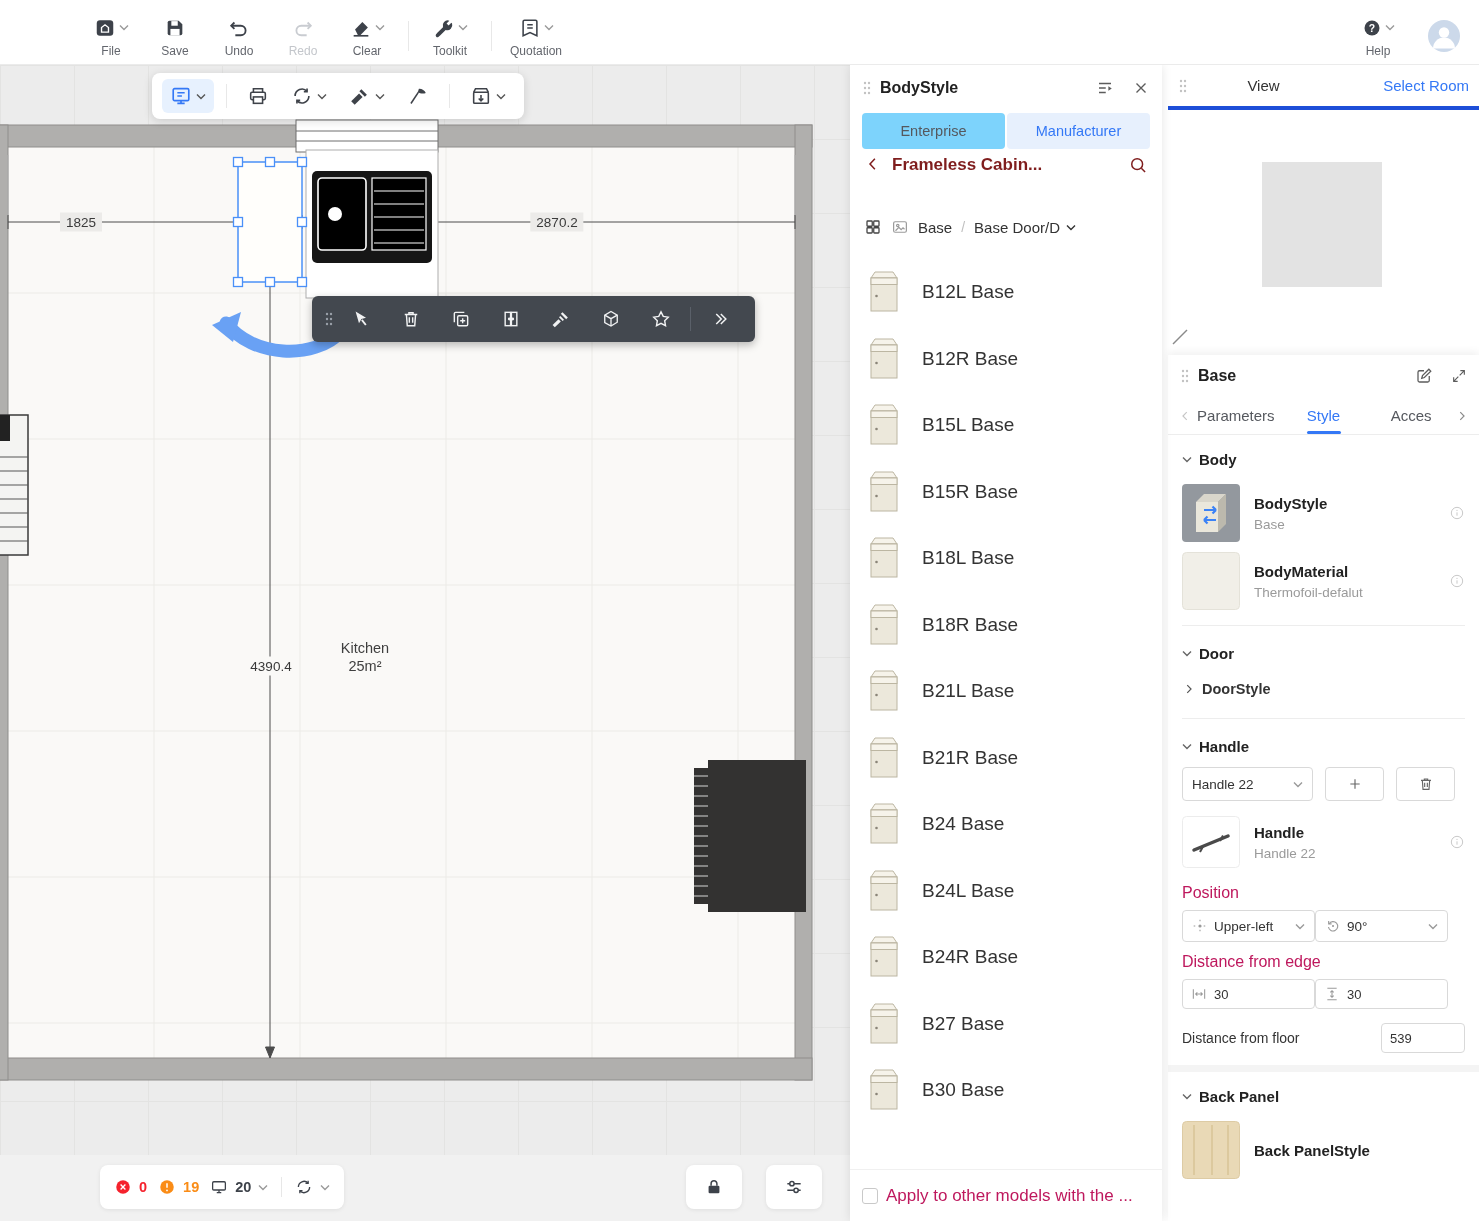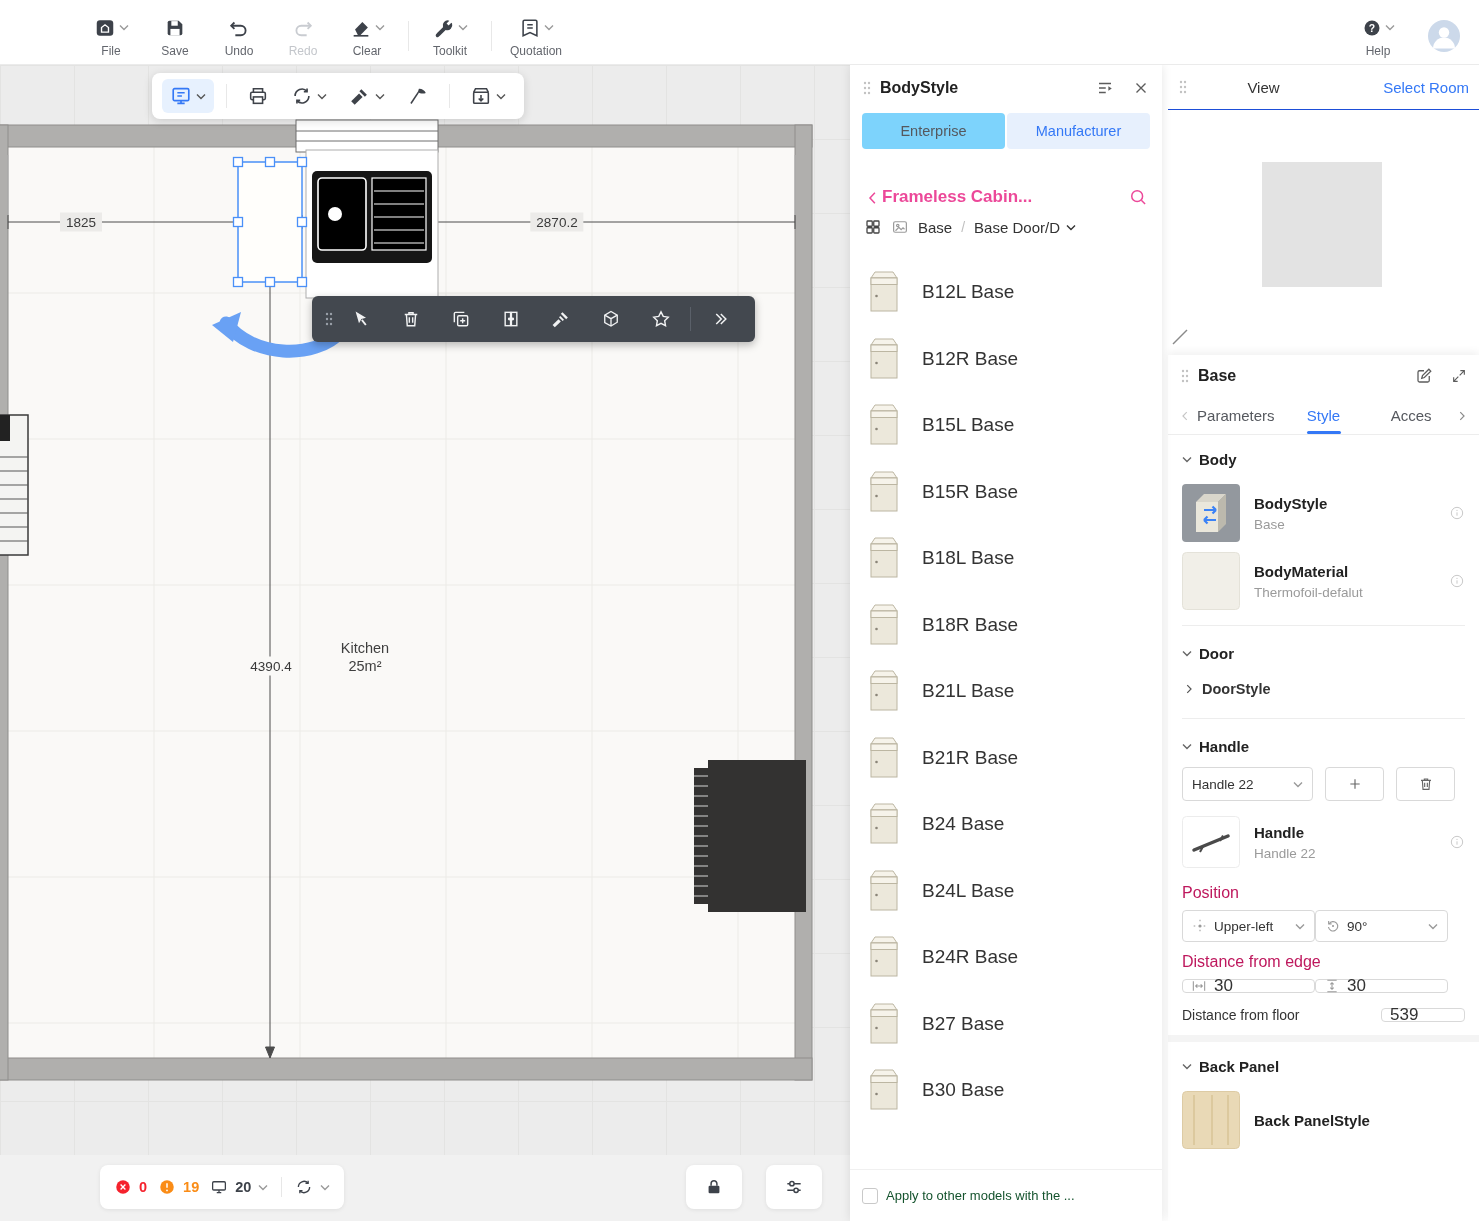--- a/index.html
+++ b/index.html
@@ -61,37 +61,37 @@
   .catalog{position:absolute;left:850px;top:65px;width:312px;height:1156px;background:#fff;z-index:25;
            box-shadow:0 0 10px rgba(0,0,0,.10);display:flex;flex-direction:column}
   .cat-header{height:46px;display:flex;align-items:center;padding:0 12px;gap:8px}
   .dots{color:#c2c2c2;width:10px;height:16px;cursor:grab}
   .cat-title{font-size:16px;font-weight:bold;color:#222;flex:1}
   .hbtn{color:#5c5c5c;cursor:pointer;margin-left:10px}
   .cat-tabs{display:flex;margin:2px 12px 6px;gap:2px}
   .cat-tab{flex:1;height:36px;display:flex;align-items:center;justify-content:center;font-size:14.5px;
            color:#55585e;background:#7dd3fc;border-radius:4px;cursor:pointer}
   .cat-tab.active{background:#e7f0fd;color:#3478f6}
-  .cat-crumb{height:52px;display:flex;align-items:flex-end;padding:0 14px;color:#ec4899}
+  .cat-crumb{height:52px;display:flex;align-items:flex-start;padding:0 14px;gap:10px;color:#7f1d1d}
   .crumb-title{font-size:17px;font-weight:bold;flex:1}
   .cat-filter{height:40px;display:flex;align-items:center;padding:0 14px;gap:9px}
   .f-cat{font-size:15px;color:#333;cursor:pointer}
   .f-sep{color:#c0c0c0}
   .f-sub{display:flex;align-items:center;gap:6px;font-size:15px;color:#333;cursor:pointer}
   .cat-list{flex:1;overflow:hidden;padding-top:12px}
   .cat-item{height:66.5px;display:flex;align-items:center;padding:0 14px;gap:18px;cursor:pointer}
   .cat-thumb{width:40px;height:46px;flex:none}
   .cat-label{font-size:19px;color:#333}
   .cat-apply{height:52px;border-top:1px solid #f0f0f0;display:flex;align-items:center;padding:0 12px;gap:8px;cursor:pointer}
   .checkbox{width:16px;height:16px;border:1px solid #c9c9c9;border-radius:3px;background:#fff;flex:none}
-  .apply-label{font-size:13px;color:#14532d;white-space:nowrap;overflow:hidden}
+  .apply-label{font-size:17px;color:#be185d;white-space:nowrap;overflow:hidden}
 
   
   .rightpanel{position:absolute;left:1168px;top:65px;width:311px;height:1156px;background:#fff;z-index:24}
-  .viewstrip{height:45px;display:flex;align-items:center;background:#fff;border-bottom:1px solid #1d4ed8;padding:0 10px}
+  .viewstrip{height:45px;display:flex;align-items:center;background:#fff;border-bottom:4px solid #1d4ed8;padding:0 10px}
   .view-tab{font-size:15px;color:#333;cursor:pointer}
   .view-tab.main{flex:1;text-align:center}
   .view-tab.select-room{width:130px;text-align:right;color:#3478f6}
   .preview{position:absolute;left:0;top:45px;width:100%;height:245px;background:#fff}
   .preview-swatch{position:absolute;left:94px;top:52px;width:120px;height:125px;background:#e3e3e3}
   .preview-corner{position:absolute;left:2px;bottom:8px;color:#8a8a8a}
   .propcard{position:absolute;left:0;top:290px;width:100%;bottom:0;background:#fff;box-shadow:0 -3px 8px rgba(0,0,0,.06);overflow:hidden}
   .prop-header{height:42px;display:flex;align-items:center;padding:0 12px;gap:8px}
   .prop-title{font-size:16px;font-weight:bold;color:#222;flex:1}
   .prop-tabs{height:38px;display:flex;align-items:center;padding:0 10px;border-bottom:1px solid #ededed;gap:0}
@@ -111,21 +111,21 @@
   .door-item{display:flex;align-items:center;gap:6px;height:38px;font-size:14.5px;font-weight:bold;color:#333;cursor:pointer}
   .handle-controls{display:flex;gap:12px;margin:4px 0 10px}
   .select{height:34px;border:1px solid #d9d9d9;border-radius:4px;display:flex;align-items:center;
           padding:0 9px;gap:6px;font-size:13.5px;color:#333;cursor:pointer;background:#fff}
   .select .grow{flex:1}
   .hsel{width:131px}
   .sq-btn{width:59px;height:34px;border:1px solid #d9d9d9;border-radius:4px;display:flex;align-items:center;justify-content:center;color:#666;cursor:pointer;background:#fff}
   .flabel{font-size:16px;color:#be185d;margin:11px 0 8px}
   .two-col{display:flex;}
   .two-col .select{width:133px;height:32px}
-  .input{height:14px;border:1px solid #d9d9d9;border-radius:4px;display:flex;align-items:center;padding:0 8px;gap:7px;font-size:17px;color:#333;background:#fff;cursor:text}
+  .input{height:30px;border:1px solid #d9d9d9;border-radius:4px;display:flex;align-items:center;padding:0 8px;gap:7px;font-size:13px;color:#333;background:#fff;cursor:text}
   .two-col .input{width:133px}
   .floor-row{display:flex;align-items:center;justify-content:space-between;margin:14px 0 6px}
   .floor-input{width:84px}
   .thick-div{height:7px;background:#f4f4f4;margin:12px -14px 0}
 </style>
 </head>
 <body>
 
 <div class="app">
 

